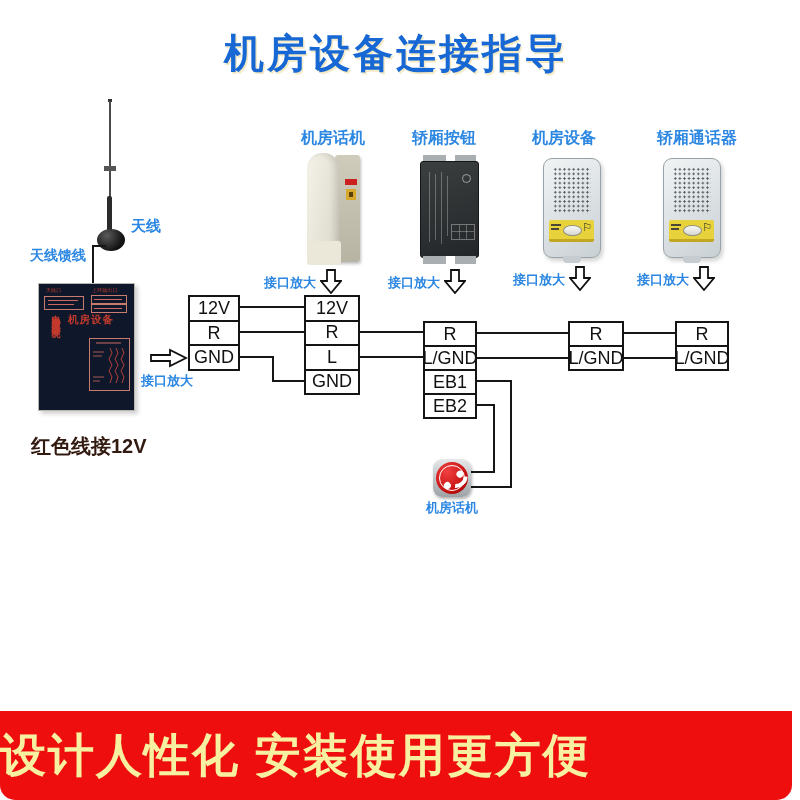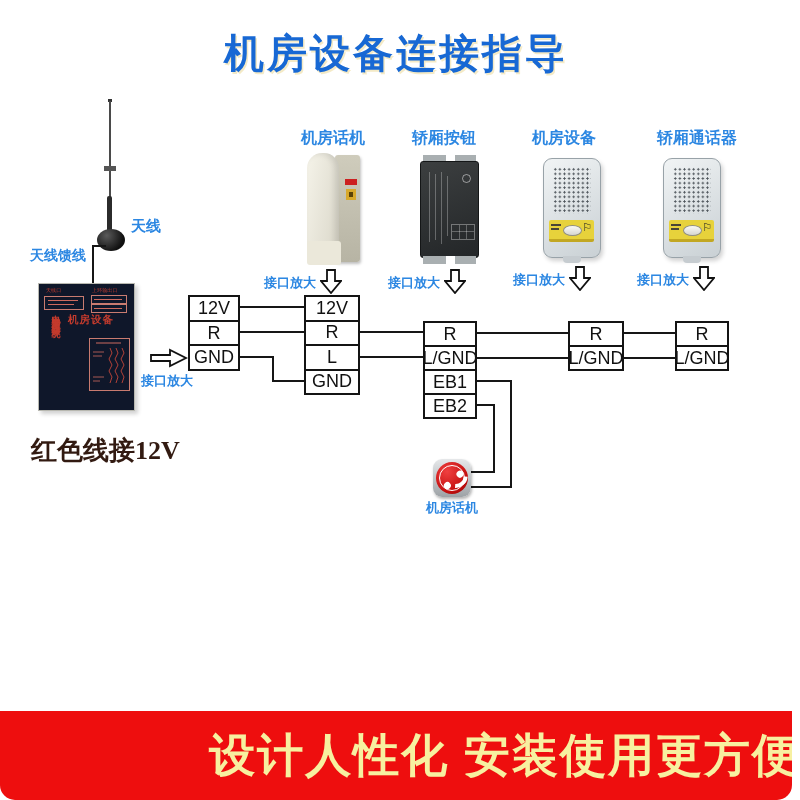--- a/index.html
+++ b/index.html
@@ -65,24 +65,24 @@
              background:linear-gradient(#e6e8ea,#9da2a6);box-shadow:1px 2px 3px rgba(0,0,0,.3);}
   .btn-red{position:absolute;left:3px;top:3px;width:32px;height:32px;border-radius:50%;
            background:radial-gradient(circle at 35% 30%, #f04040, #c40f0f 65%, #8e0505);}
   .btn-ring{position:absolute;left:2.5px;top:2.5px;width:24px;height:24px;border:1.5px solid #fff;
             border-radius:50%;box-sizing:content-box;}
   .hs-wrap{position:absolute;left:0;top:0;width:32px;height:32px;transform:rotate(-42deg);}
   .hs-arc{position:absolute;left:8px;top:5px;width:16px;height:16px;border:4px solid transparent;
           border-bottom-color:#fff;border-radius:50%;}
   .hs-dot{position:absolute;width:7px;height:7px;background:#fff;border-radius:50%;top:15px;}
   
-  .note{position:absolute;left:31px;font-family:Liberation Serif, serif;font-weight:bold;
-        font-size:26px;color:#321a11;white-space:nowrap;}
+  .note{position:absolute;left:31px;font-family:Liberation Sans, sans-serif;font-weight:bold;
+        font-size:20px;color:#321a11;white-space:nowrap;}
   .banner{position:absolute;left:0;top:711px;width:800px;height:89px;background:#ee0e0e;}
-  .banner-text{width:100%;text-align:right;line-height:89px;font-size:46px;font-weight:bold;
+  .banner-text{width:100%;text-align:left;line-height:89px;font-size:46px;font-weight:bold;
                color:#f7f0a0;letter-spacing:2px;white-space:nowrap;}
   svg{display:block;}
 </style>
 </head>
 <body>
 
 <div class="stage">
 
   <div class="title">机房设备连接指导</div>
 

